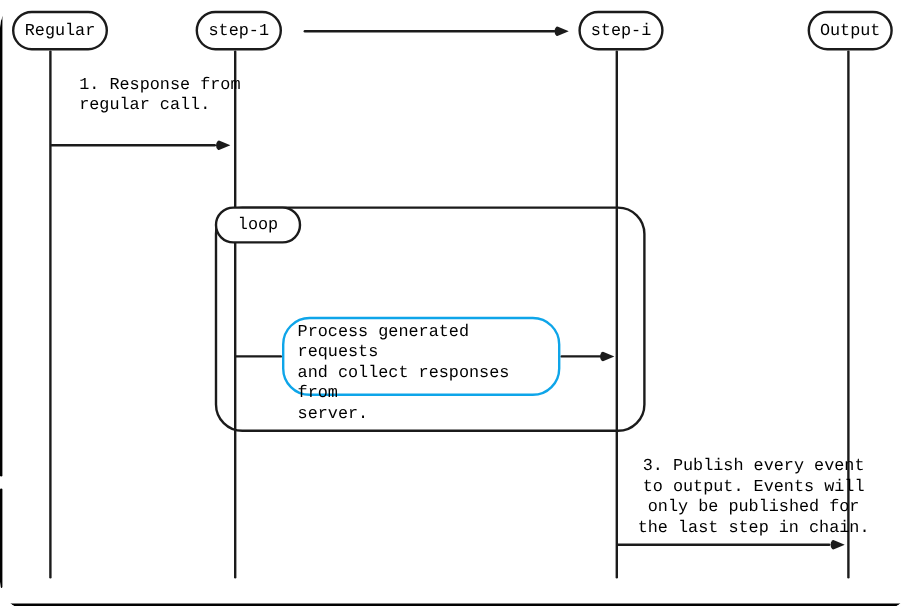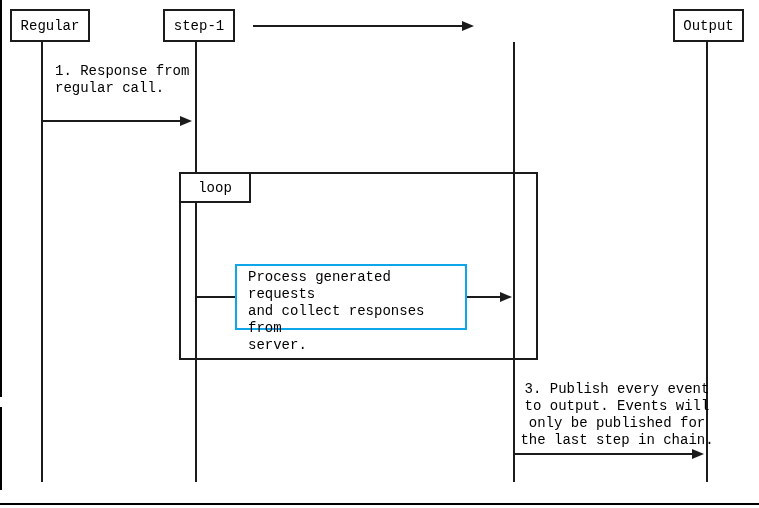--- a/index.html
+++ b/index.html
@@ -1,15 +1,15 @@
 <!DOCTYPE html>
 <html><head>
 <meta charset="utf-8">
 <style>
-  * { box-sizing: border-box; margin: 0; padding: 0; }
+  * { box-sizing: border-box; margin: 0; padding: 0; border-radius: 23px; }
   html, body { background: #ffffff; }
   .canvas {
     position: relative;
     width: 759px;
     height: 508px;
     background: #ffffff;
     font-family: "Liberation Mono", "DejaVu Sans Mono", monospace;
     font-size: 14px;
     color: #000000;
     overflow: hidden;
@@ -46,20 +46,21 @@
     border-left: 12px solid #1b1b1b;
     border-top: 5px solid transparent;
     border-bottom: 5px solid transparent;
     z-index: 4;
   }
   .msg {
     position: absolute;
     white-space: pre-line;
     line-height: 17px;
     z-index: 4;
+    margin-left: 11px;
   }
   .loop-frame {
     position: absolute;
     left: 179px;
     top: 172px;
     width: 359px;
     height: 188px;
     border: 2px solid #1b1b1b;
     background: transparent;
     z-index: 2;
@@ -109,20 +110,23 @@
   <div class="lifeline" style="left:195px;"></div>
   <div class="lifeline" style="left:513px;"></div>
   <div class="lifeline" style="left:706px;"></div>
 
   <div class="pbox" style="left:10px; width:80px;">
     <span>Regular</span>
   </div>
   <div class="pbox" style="left:163px; width:72px;">
     <span>step-1</span>
   </div>
+  <div class="pbox" style="left:482px; width:71px;">
+    <span>step-i</span>
+  </div>
   <div class="pbox" style="left:673px; width:71px;text-align:right;">
     <span>Output</span>
   </div>
 
   <div class="hline" style="left:253px; top:25px; width:210px;"></div>
   <div class="arrowhead" style="left:462px; top:21px;"></div>
 
   <div class="msg" style="left:55px; top:63px; width:160px;">1. Response from
 regular call.</div>
   <div class="hline" style="left:42px; top:120px; width:138px;"></div>

